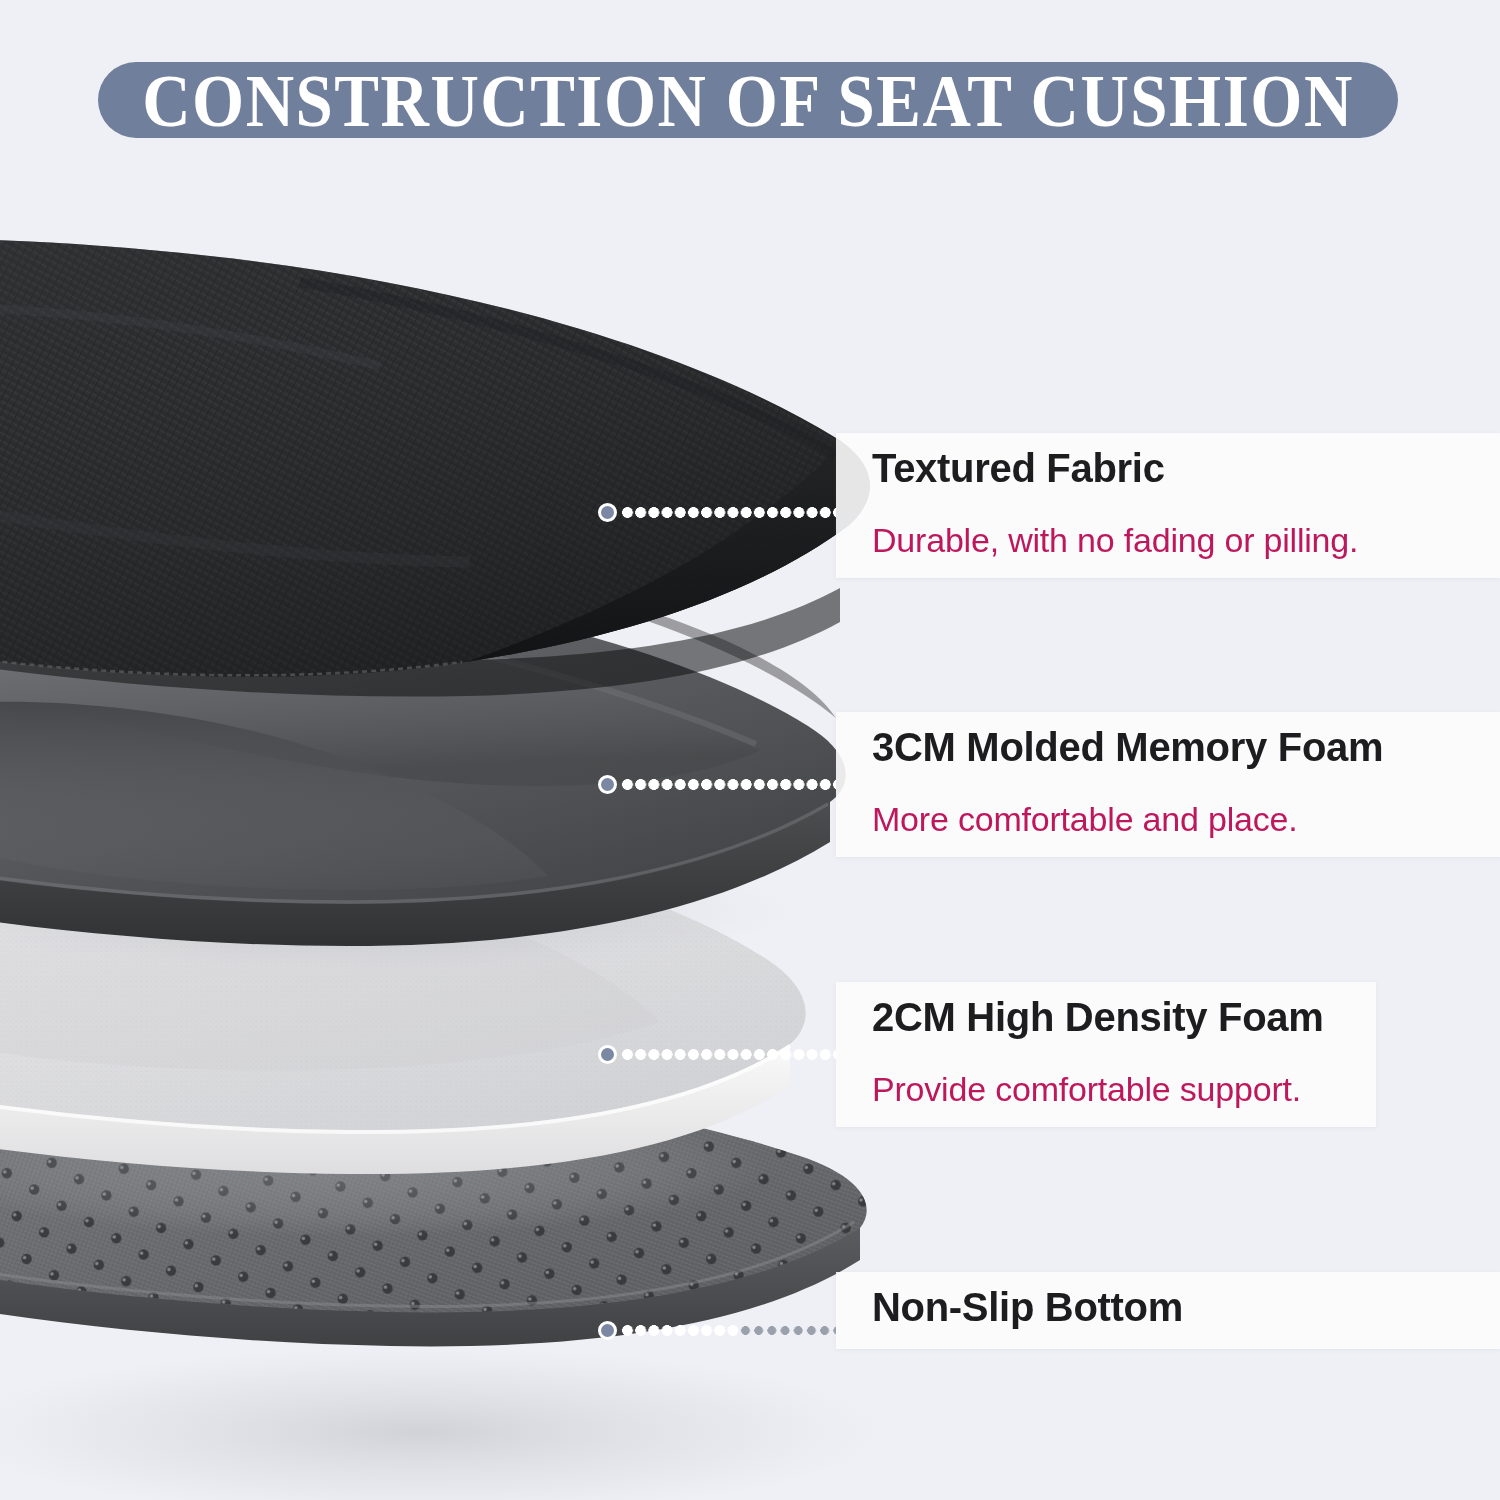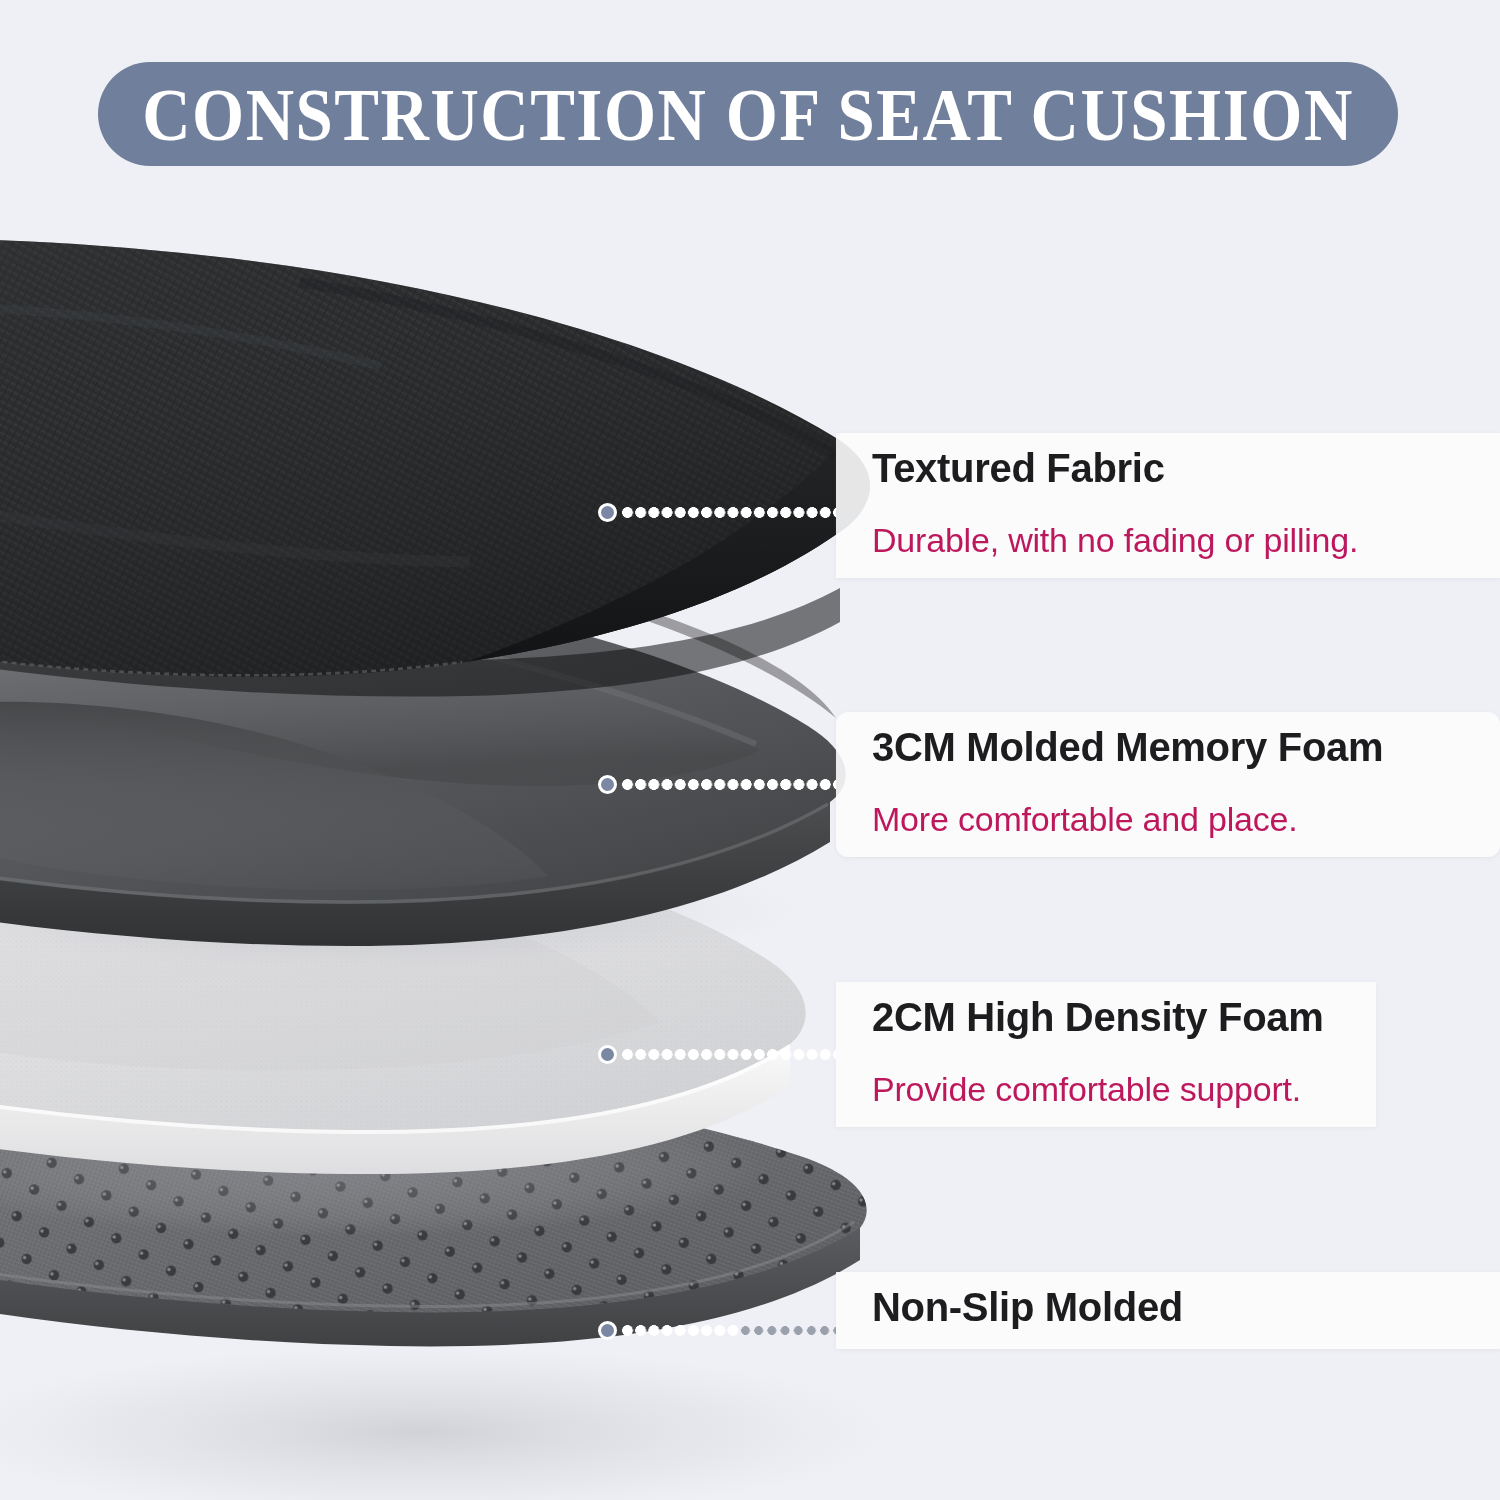--- a/index.html
+++ b/index.html
@@ -10,21 +10,21 @@
     font-family:"Liberation Sans", sans-serif;
     overflow:hidden;
     position:relative;
   }
   #stage { position:absolute; inset:0; width:1500px; height:1500px; }
 
   
   .title-banner {
     position:absolute;
     left:98px; top:62px;
-    width:1300px; height:104px;
+    width:1300px; height:76px;
     background:#707f9b;
     border-radius:52px;
     display:flex; align-items:center; justify-content:center;
     z-index:40;
   }
   .title-text {
     font-family:"Liberation Serif", "DejaVu Serif", serif;
     font-weight:bold;
     font-size:67px;
     line-height:1;
@@ -57,21 +57,21 @@
   .callout-desc {
     font-size:34px;
     font-weight:400;
     color:#be185d;
     letter-spacing:-0.2px;
     line-height:1.3;
     margin-top:24px;
     white-space:nowrap;
   }
   .c1 { left:836px; top:433px;  width:664px; }
-  .c2 { left:836px; top:712px;  width:664px;border-radius:12px; }
+  .c2 { left:836px; top:712px;  width:664px; }
   .c3 { left:836px; top:982px;  width:540px; }
   .c4 { left:836px; top:1272px; width:664px; }
 
   
   .leader { position:absolute; height:24px; z-index:35; display:flex; align-items:center; }
   .leader .end-dot {
     width:19px; height:19px; border-radius:50%;
     background:#7b88a4;
     border:3px solid #ffffff;
     box-sizing:border-box;
@@ -367,16 +367,16 @@
     <div class="callout-title">3CM Molded Memory Foam</div>
     <div class="callout-desc">More comfortable and place.</div>
   </div>
 
   <div class="callout c3">
     <div class="callout-title">2CM High Density Foam</div>
     <div class="callout-desc">Provide comfortable support.</div>
   </div>
 
   <div class="callout c4">
-    <div class="callout-title">Non-Slip Molded</div>
+    <div class="callout-title">Non-Slip Bottom</div>
   </div>
 
 </div>
 
 </body></html>

